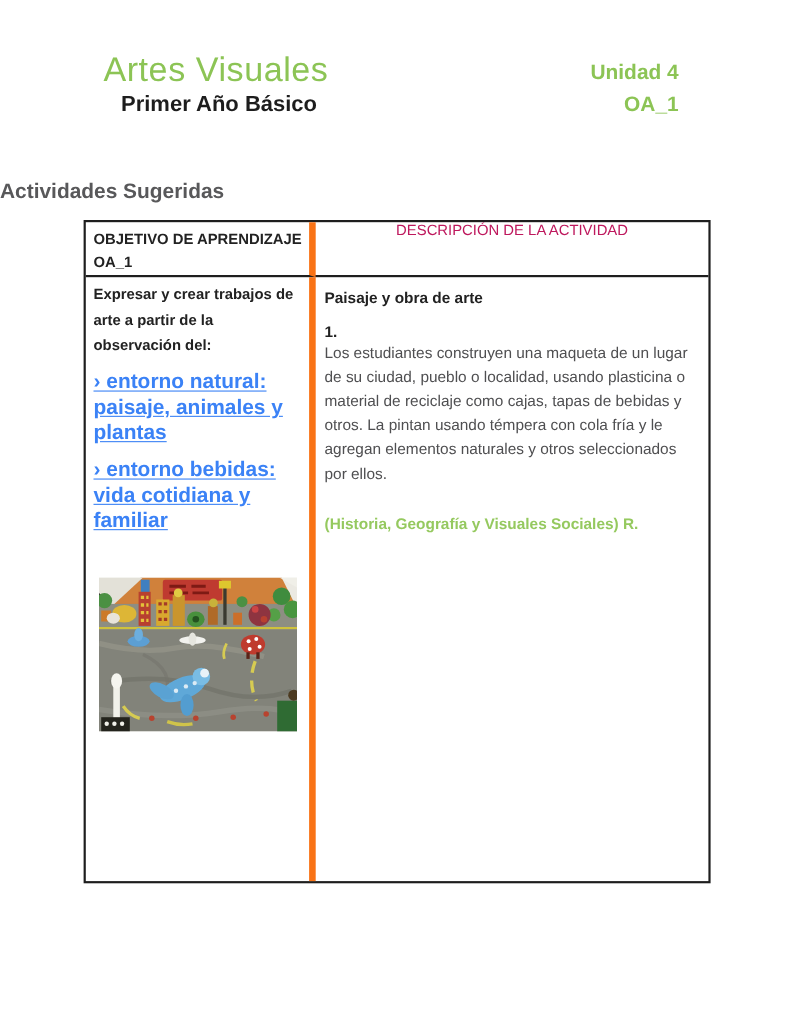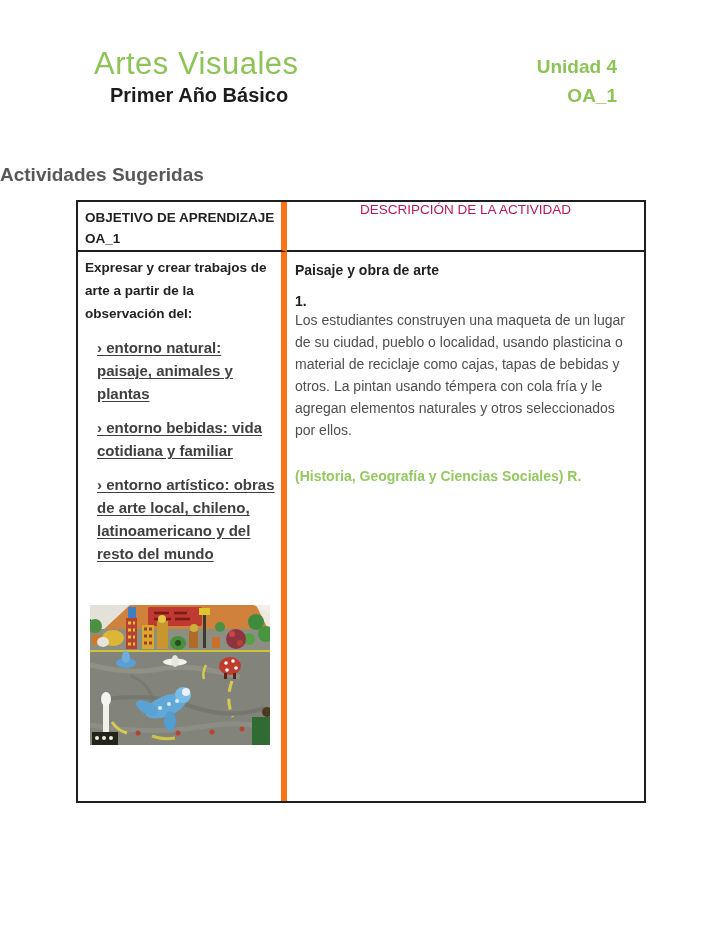--- a/index.html
+++ b/index.html
@@ -52,25 +52,24 @@
     padding-top:0; text-align:center;
     font-size:13.5px; font-weight:normal; color:#be185d;
   }
   .td-left { padding:4px 4px 16px 7px; }
   .td-right { padding:8px 10px 0 8px; }
   .obj-intro {
     font-size:13.5px; font-weight:bold; color:#222;
     line-height:23px; margin-bottom:11px;
   }
   .obj-bullet {
-    font-size:15px; font-weight:bold; color:#404040;
+    font-size:19px; font-weight:bold; color:#3b82f6;
     line-height:23px; margin-bottom:11px;
     text-decoration:underline;
     text-underline-offset:2px;
-    margin-left:12px;
   }
   .photo-wrap { margin:40px 0 0 5px; width:180px; height:140px; }
   .photo-wrap svg { display:block; }
   .act-title {
     font-size:14px; font-weight:bold; color:#222; line-height:20px;
   }
   .act-number {
     margin-top:13px;
     font-size:14px; font-weight:bold; color:#222;
   }
@@ -99,21 +98,20 @@
 
   <div class="activities-table">
 
     <div class="cell c1 r1 th-left">OBJETIVO DE APRENDIZAJE OA_1</div>
     <div class="cell r1 th-right">DESCRIPCIÓN DE LA ACTIVIDAD</div>
 
     <div class="cell c1 td-left">
       <p class="obj-intro">Expresar y crear trabajos de arte a partir de la observación del:</p>
       <p class="obj-bullet">› entorno natural: paisaje, animales y plantas</p>
       <p class="obj-bullet">› entorno bebidas: vida cotidiana y familiar</p>
-      <p class="obj-bullet">› entorno artístico: obras de arte local, chileno, latinoamericano y del resto del mundo</p>
 
       <div class="photo-wrap">
         <svg viewBox="0 0 180 140" width="180" height="140" xmlns="http://www.w3.org/2000/svg">
 
           <rect width="180" height="140" fill="#ebe9e2"></rect>
           <polygon points="38,0 166,0 178,24 178,26 10,26" fill="#d0813b"></polygon>
           <polygon points="0,0 40,0 12,26 0,26" fill="#e3e1d8"></polygon>
           <polygon points="164,0 180,0 180,9" fill="#f0efe8"></polygon>
           <polygon points="0,14 7,20 0,26" fill="#3c3c34"></polygon>
 
@@ -200,17 +198,17 @@
           <circle cx="122" cy="127" r="2.5" fill="#b8432f"></circle>
           <circle cx="152" cy="124" r="2.5" fill="#b8432f"></circle>
         </svg>
       </div>
     </div>
 
     <div class="cell td-right">
       <p class="act-title">Paisaje y obra de arte</p>
       <p class="act-number">1.</p>
       <p class="act-body">Los estudiantes construyen una maqueta de un lugar de su ciudad, pueblo o localidad, usando plasticina o material de reciclaje como cajas, tapas de bebidas y otros. La pintan usando témpera con cola fría y le agregan elementos naturales y otros seleccionados por ellos.</p>
-      <p class="act-note">(Historia, Geografía y Ciencias Sociales) R.</p>
+      <p class="act-note">(Historia, Geografía y Visuales Sociales) R.</p>
     </div>
 
   </div>
 </div>
 
 </body></html>

